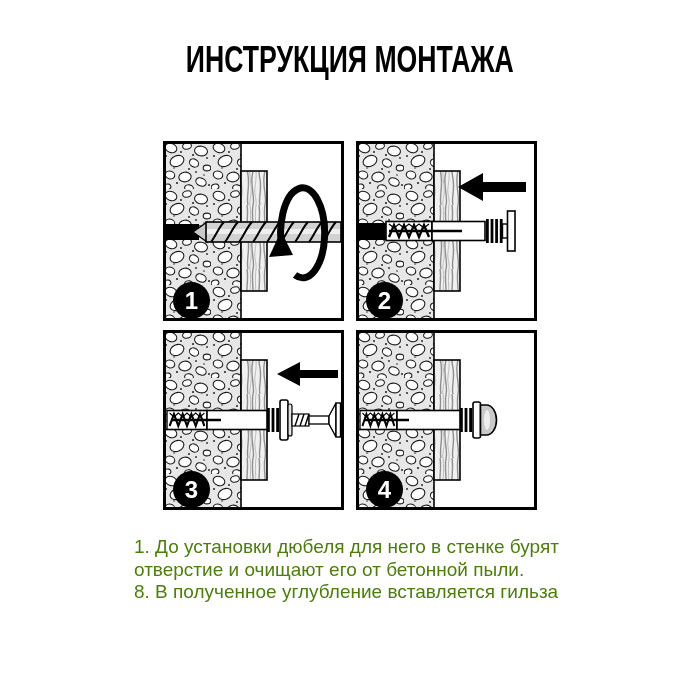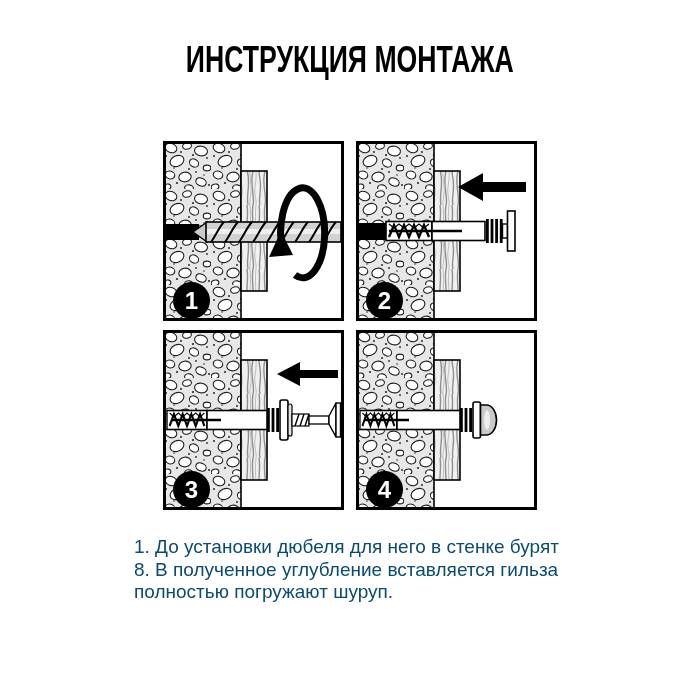--- a/index.html
+++ b/index.html
@@ -14,21 +14,21 @@
   .panel svg{display:block;width:181px;height:180px;}
   .p1{left:163px;top:141px;}
   .p2{left:356px;top:141px;}
   .p3{left:163px;top:330px;}
   .p4{left:356px;top:330px;}
   .badge{position:absolute;left:10px;top:141px;width:37px;height:37px;border-radius:50%;
          background:#000;color:#fff;display:flex;align-items:center;justify-content:center;
          font-size:24px;font-weight:bold;}
   
   .caption{position:absolute;left:134px;top:536px;width:470px;}
-  .cap-line{font-size:19px;line-height:22.6px;white-space:nowrap;color:#0c4a6e;}
+  .cap-line{font-size:19px;line-height:22.6px;white-space:nowrap;color:#4d7c0f;}
 </style>
 </head>
 <body>
 
 <div class="page">
 
   <svg width="0" height="0" style="position:absolute" aria-hidden="true">
     <defs>
       <pattern id="pebbles" patternUnits="userSpaceOnUse" width="48" height="48">
         <rect width="48" height="48" fill="#e7e7e7"></rect>
@@ -204,17 +204,17 @@
         <ellipse cx="131" cy="90" rx="3" ry="10" fill="#eeeeee"></ellipse>
       </g>
     </svg>
     <div class="badge">
         <span>4</span>
       </div>
   </figure>
 
   <section class="caption">
     <div class="cap-line">1. До установки дюбеля для него в стенке бурят</div>
+    <div class="cap-line">отверстие и очищают его от бетонной пыли.</div>
     <div class="cap-line">8. В полученное углубление вставляется гильза</div>
-    <div class="cap-line">полностью погружают шуруп.</div>
   </section>
 
 </div>
 
 </body></html>

